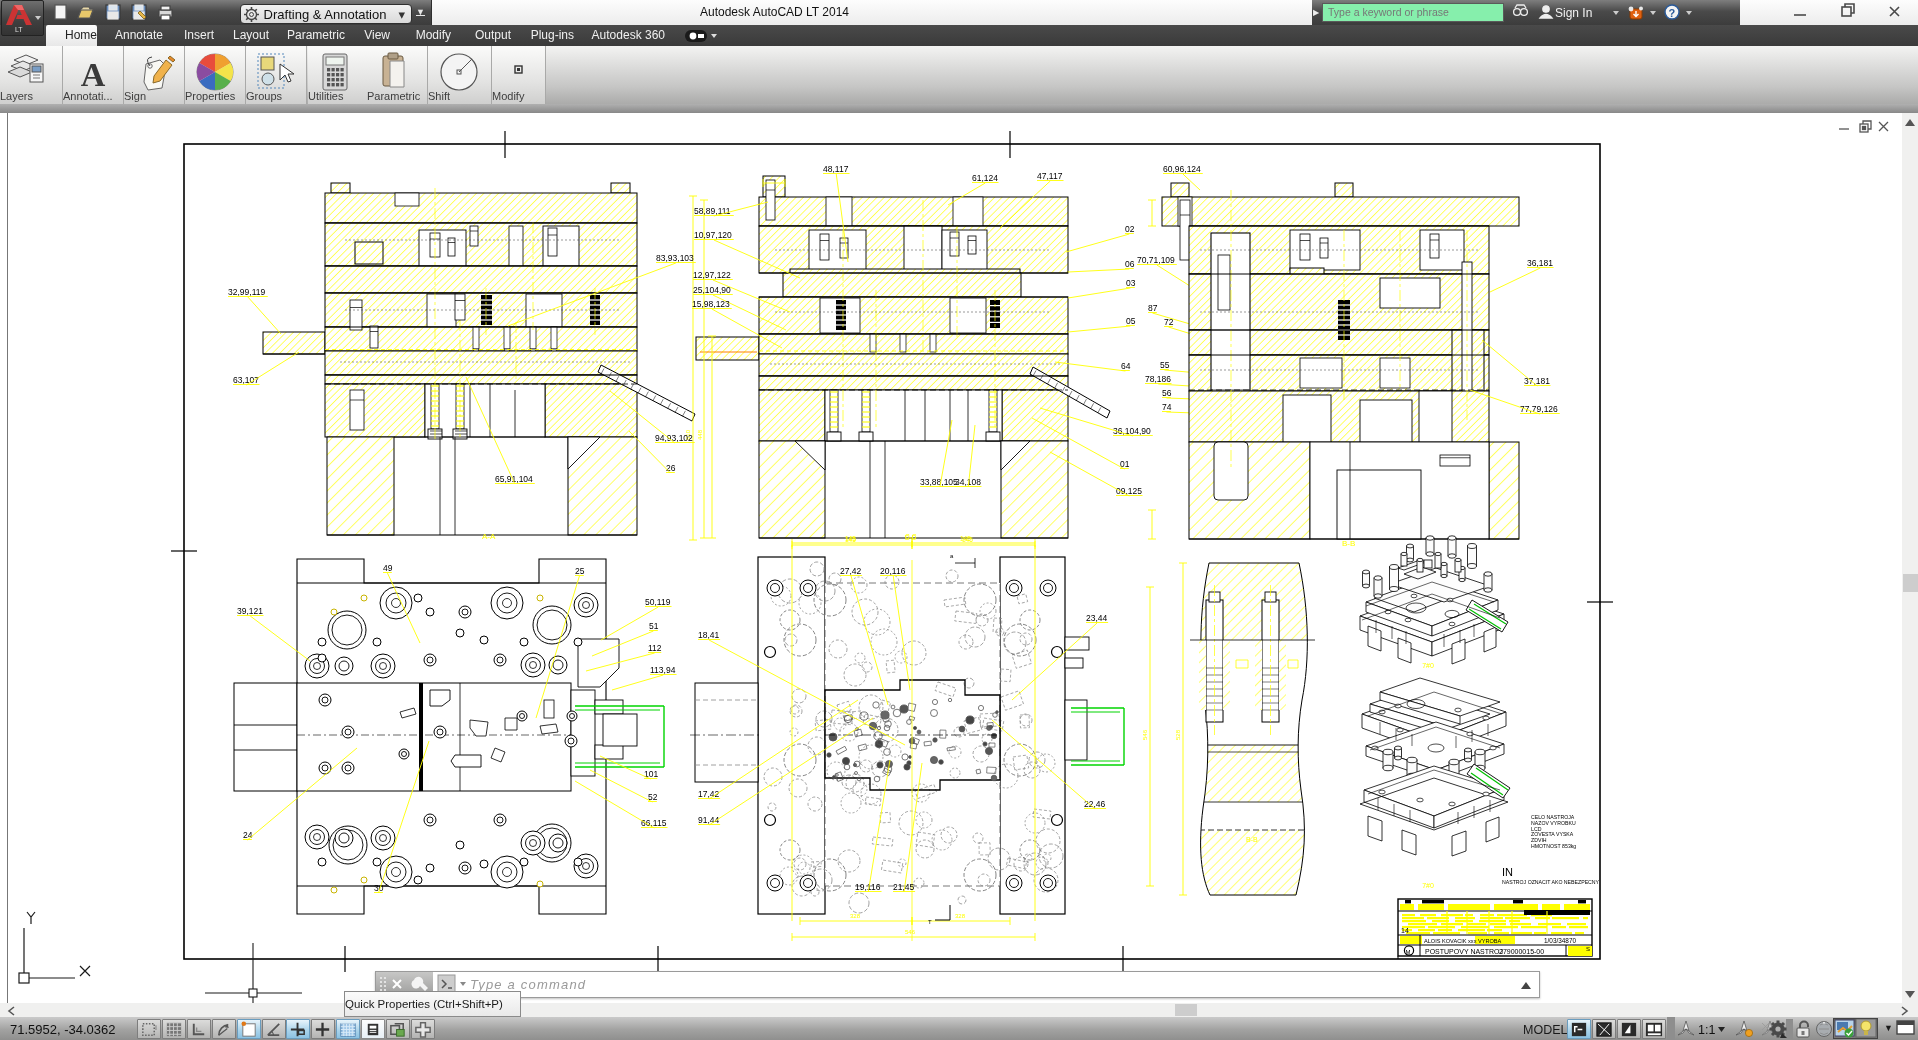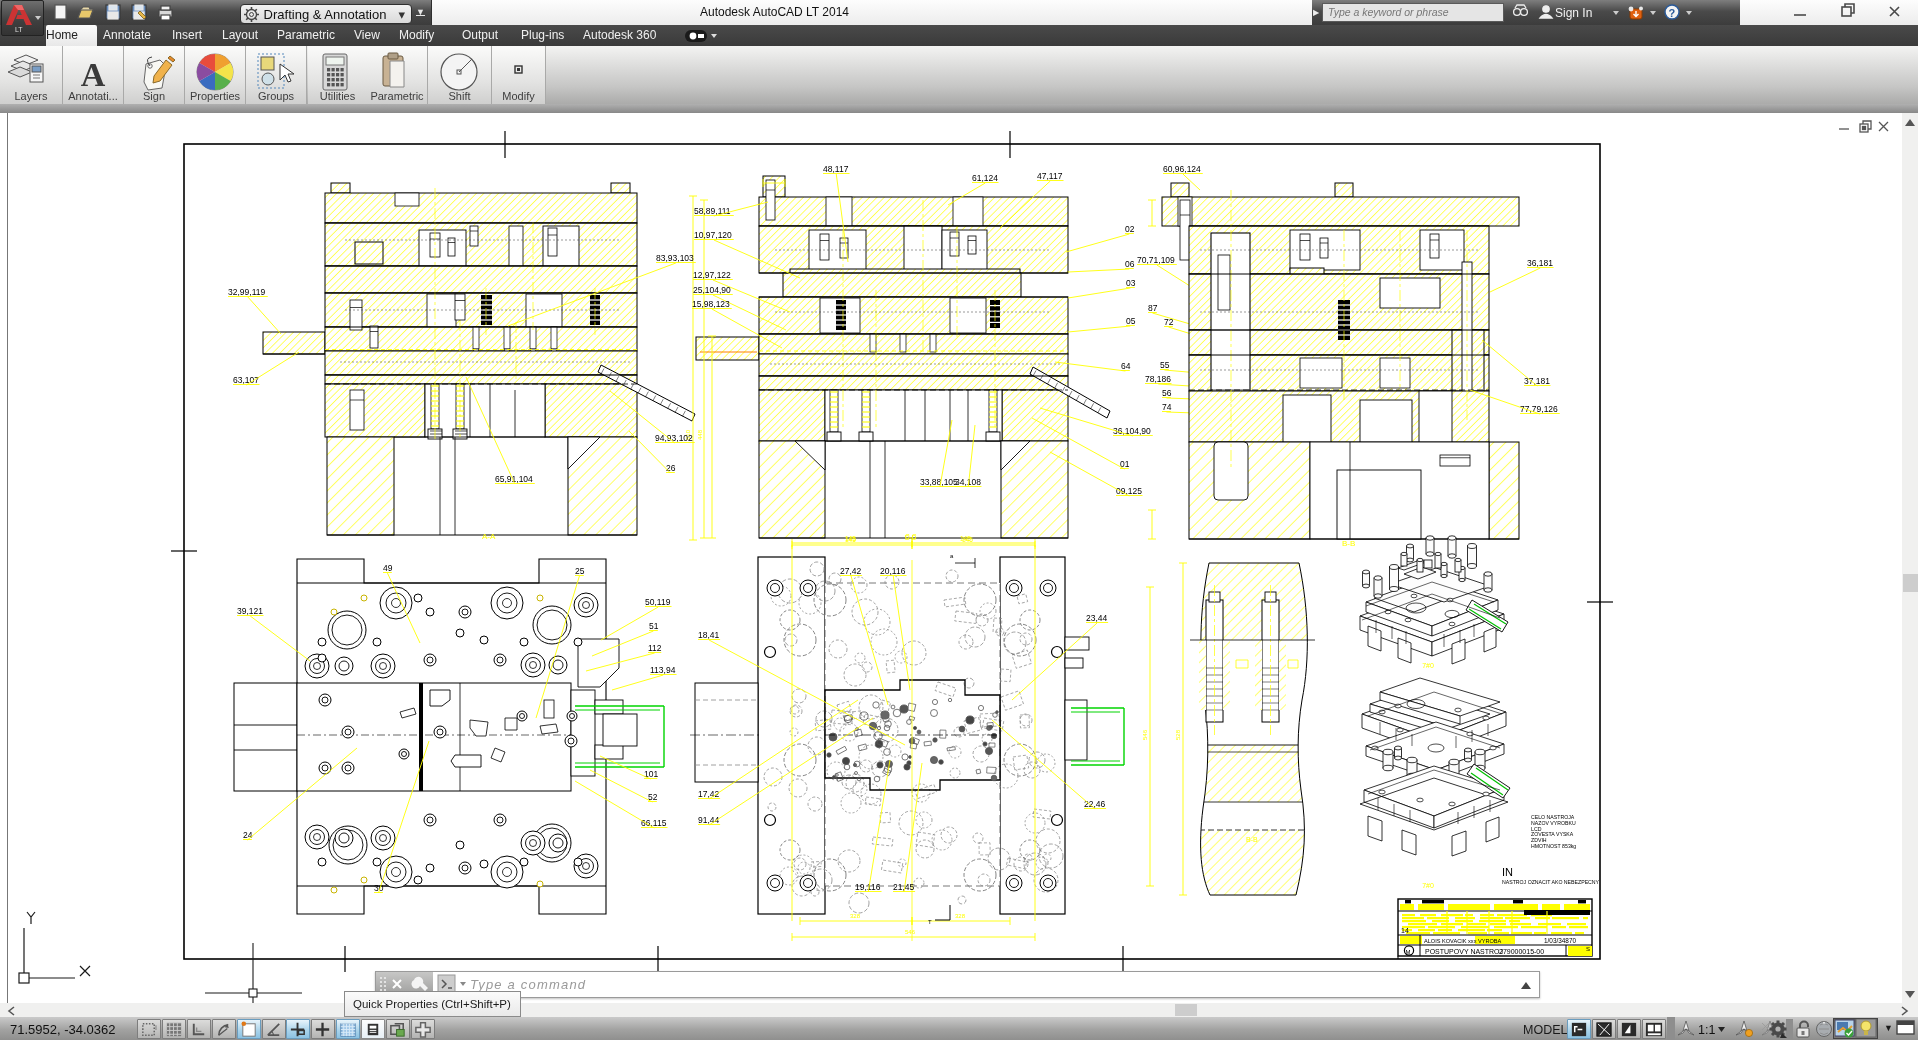--- a/index.html
+++ b/index.html
@@ -4,38 +4,38 @@
 *{margin:0;padding:0;box-sizing:border-box}
 html,body{width:1918px;height:1040px;overflow:hidden;font-family:"Liberation Sans",sans-serif;background:#fff}
 #app{position:relative;width:1918px;height:1040px}
 .abs{position:absolute}
 #titlebar{position:absolute;left:0;top:0;width:1918px;height:25px;background:linear-gradient(#fdfdfd,#ececec)}
 #qat{position:absolute;left:0;top:0;width:432px;height:25px;background:linear-gradient(#7e7e7e,#4a4a4a 45%,#3c3c3c);border-right:1px solid #2e2e2e}
 #infocenter{position:absolute;left:1312px;top:0;width:428px;height:25px;background:linear-gradient(#7e7e7e,#4a4a4a 45%,#3c3c3c)}
 #appbtn{position:absolute;left:1px;top:0;width:43px;height:36px;background:linear-gradient(#6f6f6f,#3f3f3f 60%,#333);border:1px solid #222;border-radius:2px;z-index:30}
 #title-text{position:absolute;left:700px;top:5px;width:380px;font-size:12px;color:#111;text-align:left}
 #wsbox{position:absolute;left:240px;top:4px;width:172px;height:20px;background:linear-gradient(#f2f2f2,#d9d9d9);border:1px solid #2f2f2f;border-radius:4px;color:#111;font-size:13px;line-height:19px}
-#searchbox{position:absolute;left:1322px;top:3px;width:182px;height:19px;background:#e5e5e5;border:1px solid #5a5a5a;font-size:10.5px;font-style:italic;color:#777;line-height:17px;padding-left:5px}
+#searchbox{position:absolute;left:1322px;top:3px;width:182px;height:19px;background:#86efac;border:1px solid #5a5a5a;font-size:10.5px;color:#777;line-height:17px;padding-left:5px}
 #tabrow{position:absolute;left:0;top:25px;width:1918px;height:21px;background:linear-gradient(#4a4a4a,#3a3a3a)}
-.rtab{position:absolute;top:25px;height:21px;color:#f0f0f0;font-size:12px;line-height:21px;text-align:left}
+.rtab{position:absolute;top:25px;height:21px;color:#f0f0f0;font-size:12px;line-height:21px;text-align:right}
 #tab-home{background:linear-gradient(#fcfcfc,#e8e8e8);color:#222;border-radius:2px 2px 0 0}
 #ribbon{position:absolute;left:0;top:46px;width:1918px;height:58px;background:linear-gradient(#f3f3f2,#c6c6c5 70%,#ababaa)}
 .rpanel{position:absolute;top:46px;height:58px;background:linear-gradient(#fbfbfa,#e3e3e2 62%,#cfcfce);border-right:1px solid #a9a9a8}
-.rpanel .lbl{position:absolute;left:0;right:0;bottom:2px;text-align:center;font-size:11px;color:#3d3d3d}
+.rpanel .lbl{position:absolute;left:0;right:0;bottom:2px;font-size:11px;color:#3d3d3d}
 #ribbonedge{position:absolute;left:0;top:104px;width:1918px;height:9px;background:linear-gradient(#b0b0b0,#888)}
 #canvas{position:absolute;left:0px;top:113px;width:1902px;height:890px;background:#fff}
 #canvline{position:absolute;left:7px;top:113px;width:1px;height:890px;background:#777}
 #vscroll{position:absolute;left:1902px;top:113px;width:16px;height:890px;background:#f0f0ef}
 #vthumb{position:absolute;left:1903px;top:574px;width:15px;height:18px;background:#cdcdcd}
 #hscroll{position:absolute;left:0;top:1003px;width:1918px;height:14px;background:#f0f0ef}
 #hthumb{position:absolute;left:1175px;top:1004px;width:22px;height:12px;background:#cdcdcd}
 #cmdbar{position:absolute;left:375px;top:971px;width:1165px;height:27px;background:#fff;border:1px solid #9a9a9a;box-shadow:0 1px 2px rgba(0,0,0,.25)}
 #cmdgrip{position:absolute;left:376px;top:972px;width:57px;height:25px;background:linear-gradient(#c7c7c6,#9b9b9a)}
 #cmdtext{position:absolute;left:470px;top:977px;font-size:13px;font-style:italic;color:#9a9a9a;letter-spacing:1.2px}
-#tooltip{position:absolute;left:344px;top:991px;width:177px;height:26px;background:linear-gradient(#fbfbfb,#e9e9e9);border:1px solid #8a8a8a;font-size:11.5px;color:#1a1a1a;line-height:25px;padding-left:8px;z-index:40}
+#tooltip{position:absolute;left:344px;top:991px;width:177px;height:26px;background:linear-gradient(#fbfbfb,#e9e9e9);border:1px solid #8a8a8a;font-size:11.5px;color:#1a1a1a;line-height:25px;z-index:40}
 #statusbar{position:absolute;left:0;top:1017px;width:1918px;height:23px;background:linear-gradient(#cacaca,#a2a2a1 55%,#8f8f8e)}
 #coords{position:absolute;left:10px;top:1022px;width:130px;font-size:13px;color:#111}
 .sbtn{position:absolute;top:1019px;width:24px;height:20px;border:1px solid #7d7d7d;background:linear-gradient(#dcdcdb,#b4b4b3);border-radius:1px}
 .sbtn.on{background:linear-gradient(#e8f4fb,#a8d2ea 60%,#8cc2e2);border-color:#6a9cbe}
 .sbtn.press{background:linear-gradient(#fdfdfd,#e8f0f6);border-color:#8a8a8a}
 #modeltxt{position:absolute;left:1523px;top:1023px;font-size:12.5px;color:#1a1a1a}
 </style></head>
 <body>
 <div id="app">
 

